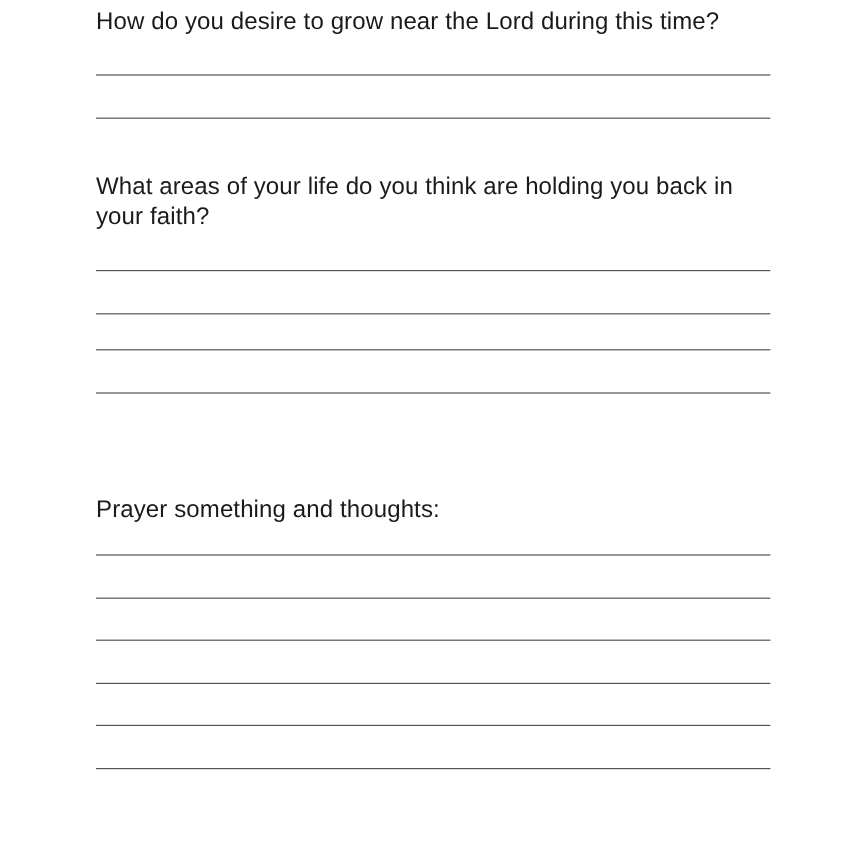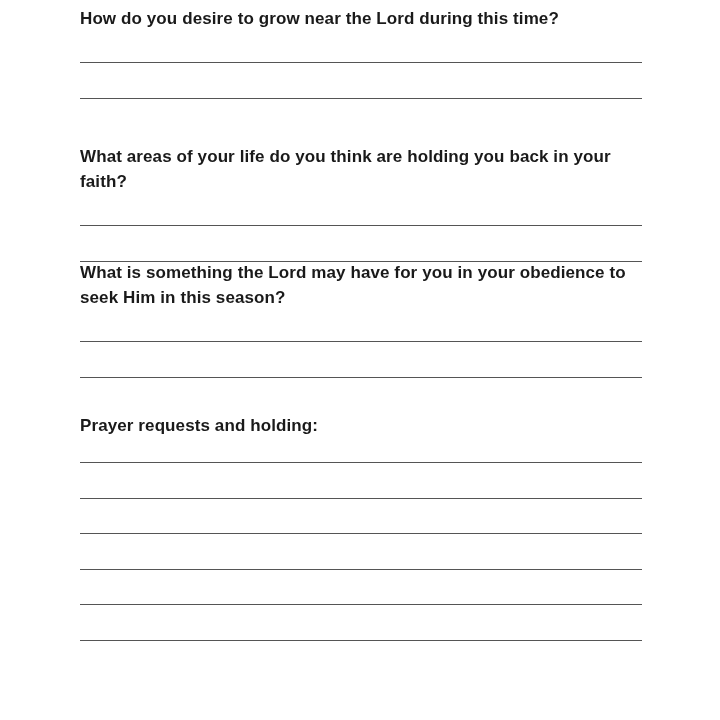--- a/index.html
+++ b/index.html
@@ -25,25 +25,25 @@
   .content {
     position: absolute;
     left: 80px;
     top: 0;
     width: 562px;
   }
   .section {
     position: relative;
   }
   .prompt {
-    font-size: 17px;
+    font-size: 20px;
     line-height: 25px;
     color: #1a1a1a;
     letter-spacing: 0.1px;
-    font-weight: 700;
+    font-weight: 400;
     margin: 0;
     white-space: pre-line;
   }
   .rules {
     position: relative;
   }
   .rule {
     width: 562px;
     height: 0;
     border-top: 1.5px solid #555555;
@@ -78,29 +78,28 @@
 
     <div class="section sec-2">
       <p class="prompt">What areas of your life do you think are holding you back in your faith?</p>
       <div class="rules">
         <div class="rule"></div>
         <div class="rule"></div>
       </div>
     </div>
 
     <div class="section sec-3">
-      <p class="prompt">What is something the Lord may have for you in your obedience to seek Him in this season?</p>
       <div class="rules">
         <div class="rule"></div>
         <div class="rule"></div>
       </div>
     </div>
 
     <div class="section sec-4">
-      <p class="prompt">Prayer requests and holding:</p>
+      <p class="prompt">Prayer something and thoughts:</p>
       <div class="rules">
         <div class="rule"></div>
         <div class="rule"></div>
         <div class="rule"></div>
         <div class="rule"></div>
         <div class="rule"></div>
         <div class="rule"></div>
       </div>
     </div>
 

